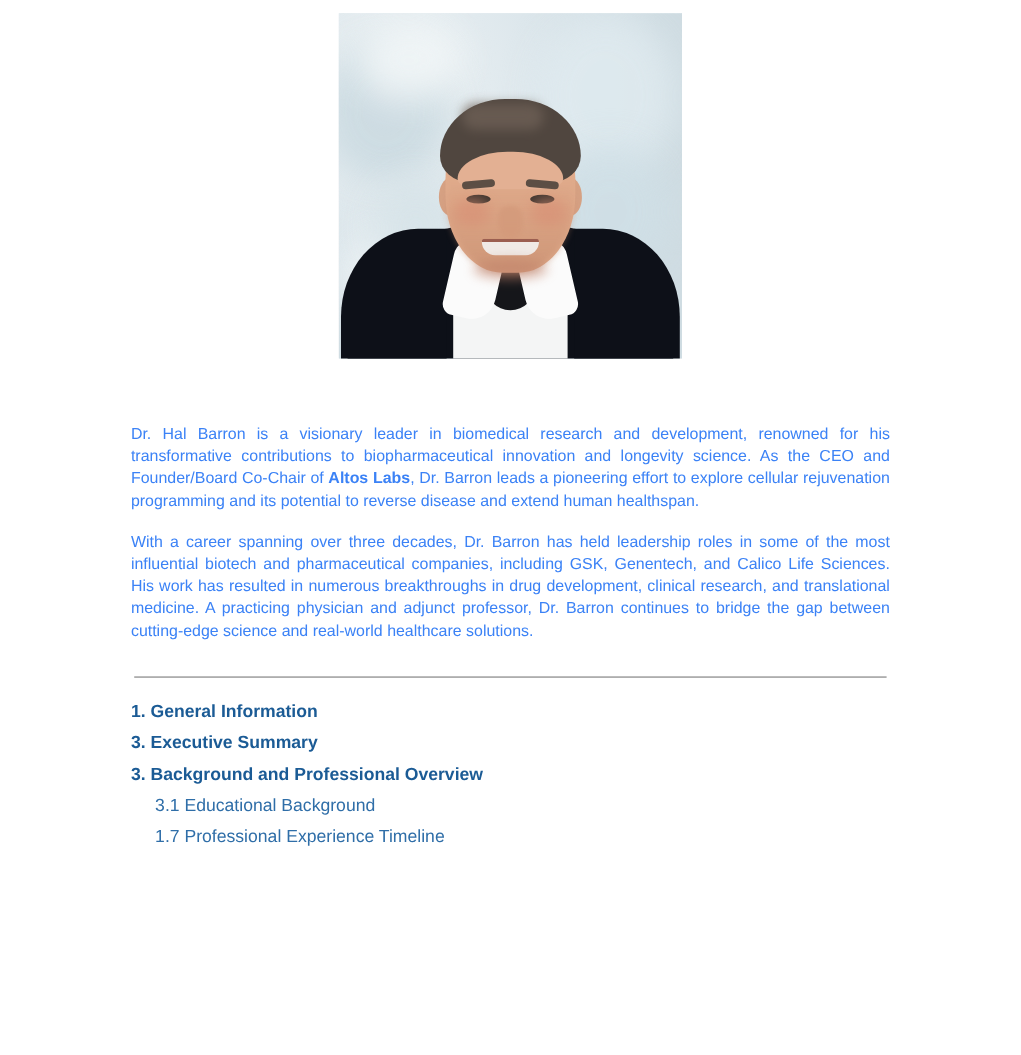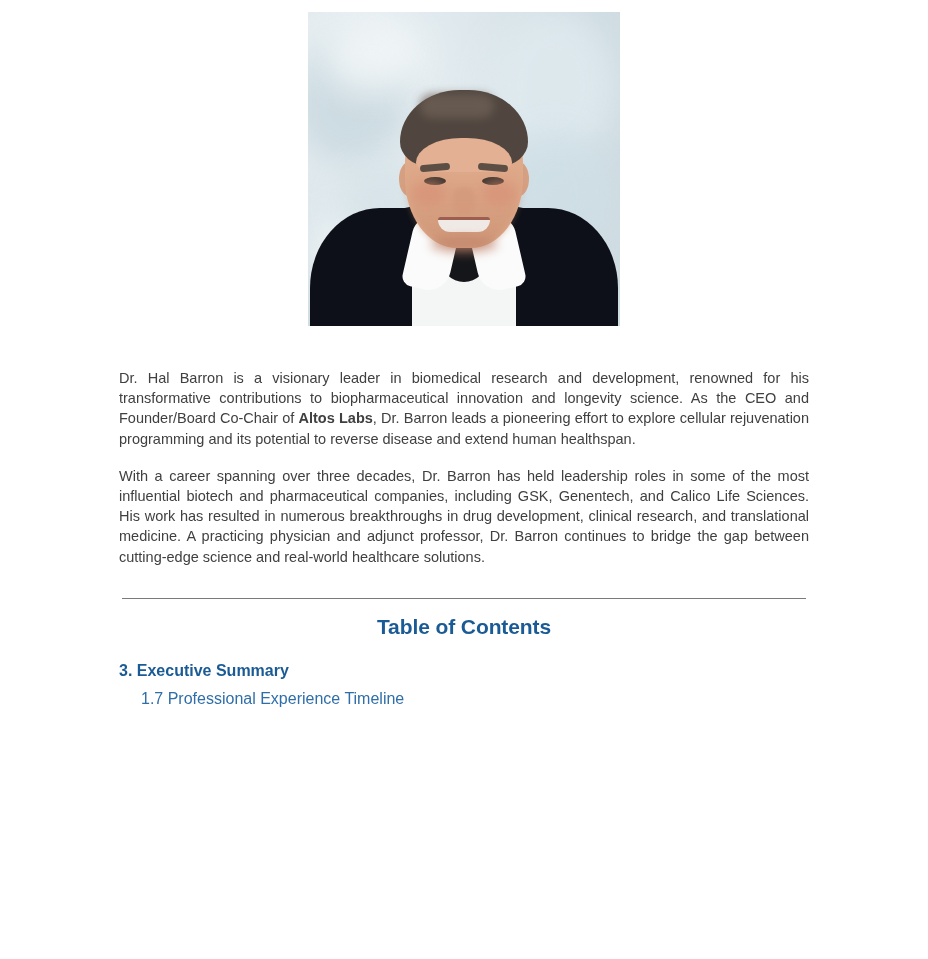--- a/index.html
+++ b/index.html
@@ -289,22 +289,22 @@
   
   .body-copy {
     margin: 0 auto;
     width: 690px;
     padding-top: 42px;
   }
   .para {
     font-size: 14.5px;
     line-height: 20.2px;
     text-align: justify;
-    color: #404040;
-    margin: 0 0 17px 0;
+    color: #3b82f6;
+    margin: 17px 0 17px 0;
   }
   .para:last-child { margin-bottom: 0; }
   .para b { font-weight: bold; }
 
   
   .divider {
     width: 684px;
     height: 1px;
     background: #7a7a7a;
     margin: 31px auto 0 auto;
@@ -395,20 +395,22 @@
   </div>
 
 
   <div class="body-copy">
     <p class="para"><span>Dr. Hal Barron is a visionary leader in biomedical research and development, renowned for his transformative contributions to biopharmaceutical innovation and longevity science. As the CEO and Founder/Board Co-Chair of </span><b>Altos Labs</b><span>, Dr. Barron leads a pioneering effort to explore cellular rejuvenation programming and its potential to reverse disease and extend human healthspan.</span></p>
     <p class="para"><span>With a career spanning over three decades, Dr. Barron has held leadership roles in some of the most influential biotech and pharmaceutical companies, including GSK, Genentech, and Calico Life Sciences. His work has resulted in numerous breakthroughs in drug development, clinical research, and translational medicine. A practicing physician and adjunct professor, Dr. Barron continues to bridge the gap between cutting-edge science and real-world healthcare solutions.</span></p>
   </div>
 
   <hr class="divider">
 
-  <div class="toc-heading">Table of Contents</div>
 
   <nav class="toc-list">
+      <a class="toc-entry toc-lvl1" href="#">1. General Information</a>
       <a class="toc-entry toc-lvl1" href="#">3. Executive Summary</a>
+      <a class="toc-entry toc-lvl1" href="#">3. Background and Professional Overview</a>
+      <a class="toc-entry toc-lvl2" href="#">3.1 Educational Background</a>
       <a class="toc-entry toc-lvl2" href="#">1.7 Professional Experience Timeline</a>
     </nav>
 
 </div>
 
 </body></html>

